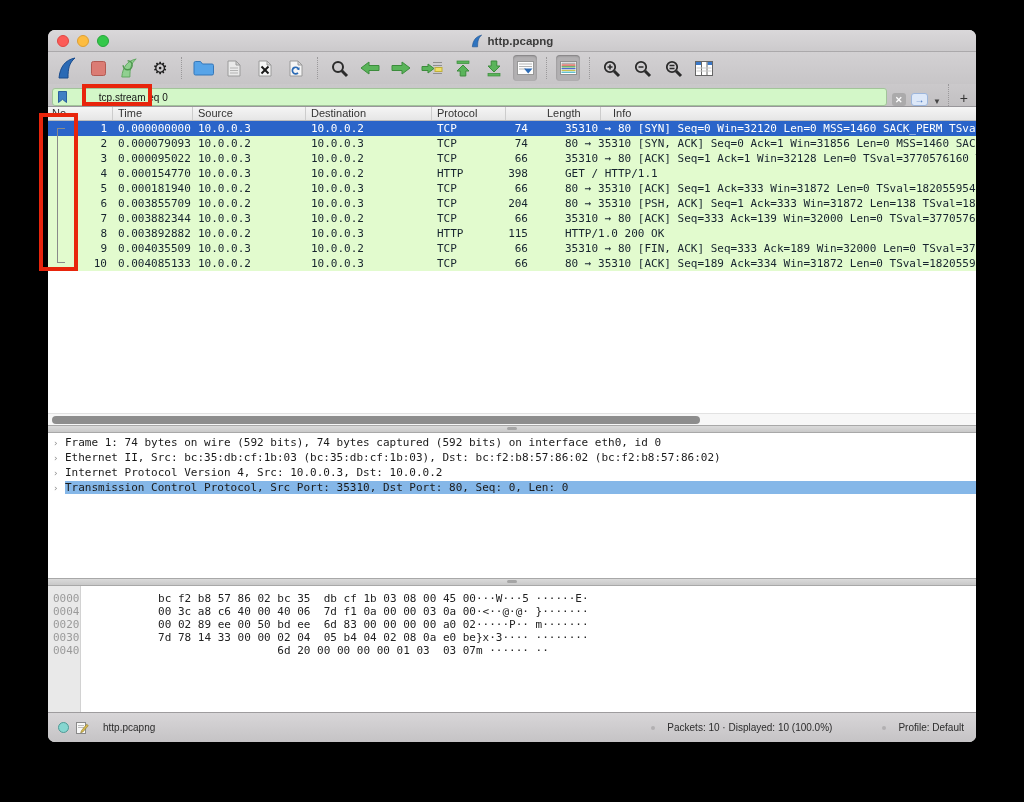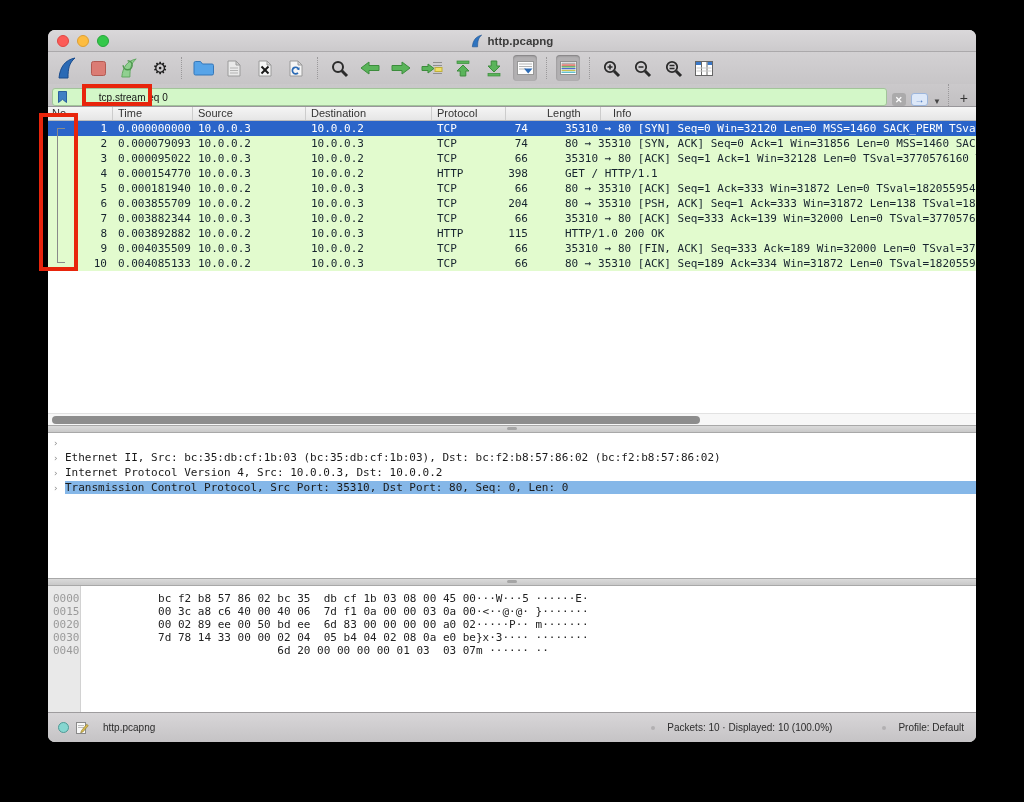--- a/index.html
+++ b/index.html
@@ -430,20 +430,21 @@
       <div class="hthumb"></div>
     </div>
 
     <div class="splitter" id="splitter1">
         <div class="grip"></div>
       </div>
 
     <div class="details">
       <div class="drow">
         <span class="darrow">›</span>
+        <span class="dtext">Frame 1: 74 bytes on wire (592 bits), 74 bytes captured (592 bits) on interface eth0, id 0</span>
       </div>
       <div class="drow">
         <span class="darrow">›</span>
         <span class="dtext">Ethernet II, Src: bc:35:db:cf:1b:03 (bc:35:db:cf:1b:03), Dst: bc:f2:b8:57:86:02 (bc:f2:b8:57:86:02)</span>
       </div>
       <div class="drow">
         <span class="darrow">›</span>
         <span class="dtext">Internet Protocol Version 4, Src: 10.0.0.3, Dst: 10.0.0.2</span>
       </div>
       <div class="drow selected">
@@ -458,21 +459,21 @@
 
     <div class="hexpane">
       <div class="hexgutter"></div>
       <div class="hexrows">
         <div class="hxrow">
           <span class="hx-off">0000</span>
             <span class="hx-hex">bc f2 b8 57 86 02 bc 35  db cf 1b 03 08 00 45 00</span>
             <span class="hx-ascii">···W···5 ······E·</span>
         </div>
         <div class="hxrow">
-          <span class="hx-off">0015</span>
+          <span class="hx-off">0004</span>
             <span class="hx-hex">00 3c a8 c6 40 00 40 06  7d f1 0a 00 00 03 0a 00</span>
             <span class="hx-ascii">·&lt;··@·@· }·······</span>
         </div>
         <div class="hxrow">
           <span class="hx-off">0020</span>
             <span class="hx-hex">00 02 89 ee 00 50 bd ee  6d 83 00 00 00 00 a0 02</span>
             <span class="hx-ascii">·····P·· m·······</span>
         </div>
         <div class="hxrow">
           <span class="hx-off">0030</span>

